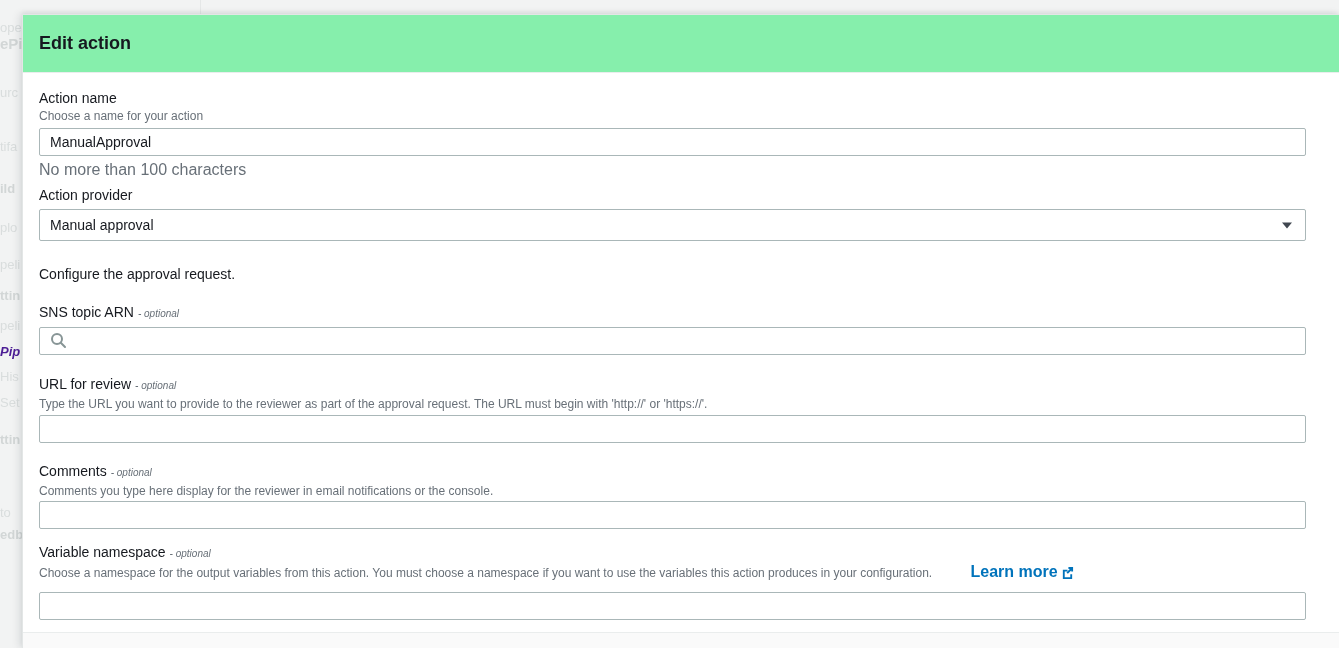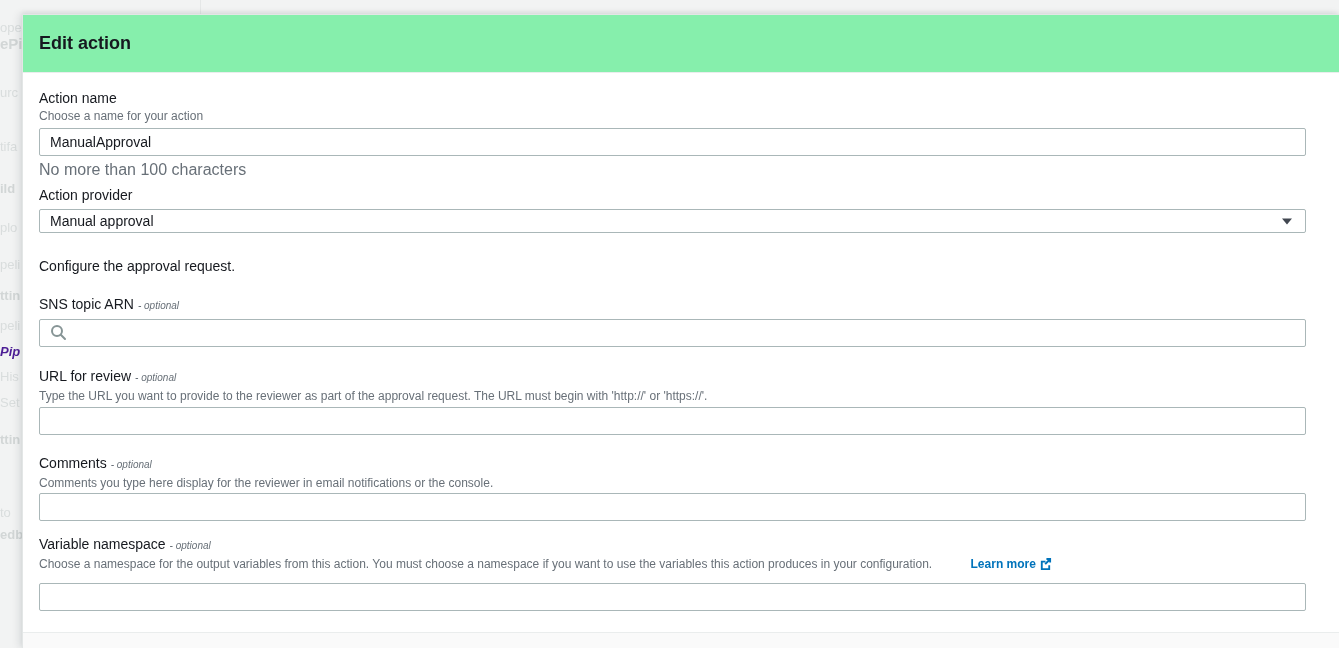--- a/index.html
+++ b/index.html
@@ -73,38 +73,38 @@
   .field-name     { margin-bottom:8px; }
   .field-provider { margin-bottom:0; }
   .section-text   { font-size:14px; color:#16191f; line-height:18px; margin:24px 0 20px 0; }
   .field-sns      { margin-bottom:20px; }
   .field-url      { margin-bottom:19px; }
   .field-comments { margin-bottom:14px; }
   .field-var .text-input { margin-top:9px; }
 
   .select-box {
     display:flex; align-items:center; justify-content:space-between;
-    width:100%; height:24px;
+    width:100%; height:32px;
     border:1px solid #aab7b8; border-radius:2px;
     padding:2px 12px 2px 10px; margin-top:5px;
     background:#fff; cursor:pointer;
   }
   .select-value { font-size:14px; color:#16191f; }
   .caret { flex:0 0 auto; }
 
   .search-wrap { position:relative; margin-top:4px; }
   .search-wrap .text-input { margin-top:0; padding-left:36px; }
   .search-icon {
     position:absolute; left:11px; top:5px; width:17px; height:17px;
     pointer-events:none;
   }
 
   .desc-inline { display:inline; }
   .learn-more {
-    font-size:12px; font-weight:bold; color:#0073bb;
+    font-size:16px; font-weight:bold; color:#0073bb;
     text-decoration:none; cursor:pointer; white-space:nowrap;padding-left:35px;
   }
   .ext-icon { vertical-align:-2px; margin-left:3px; }
 </style>
 </head>
 <body>
 
 <div class="backdrop">
   <div class="bg-divider"></div>
   <div class="ghost" style="top:20px">ope</div>

